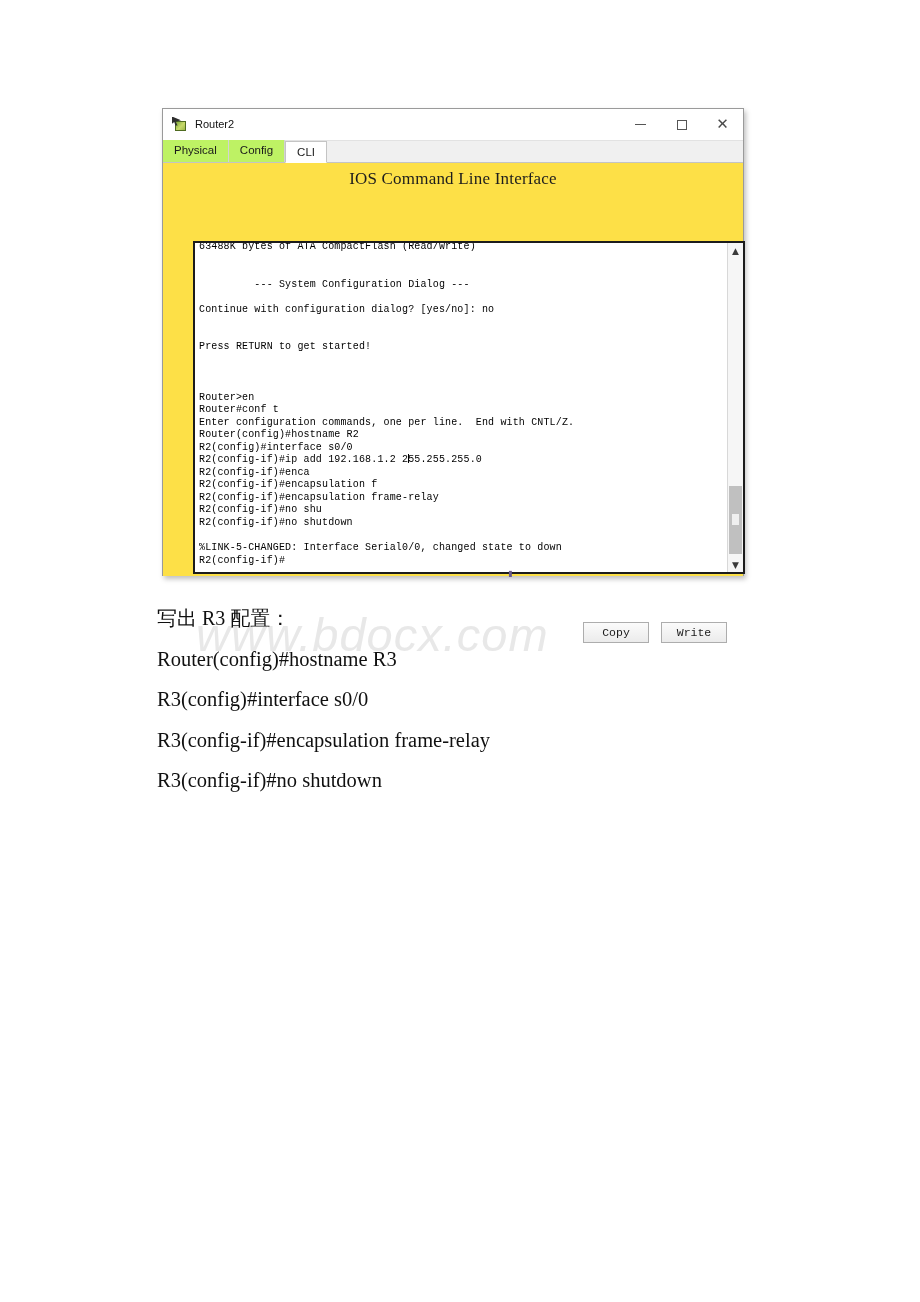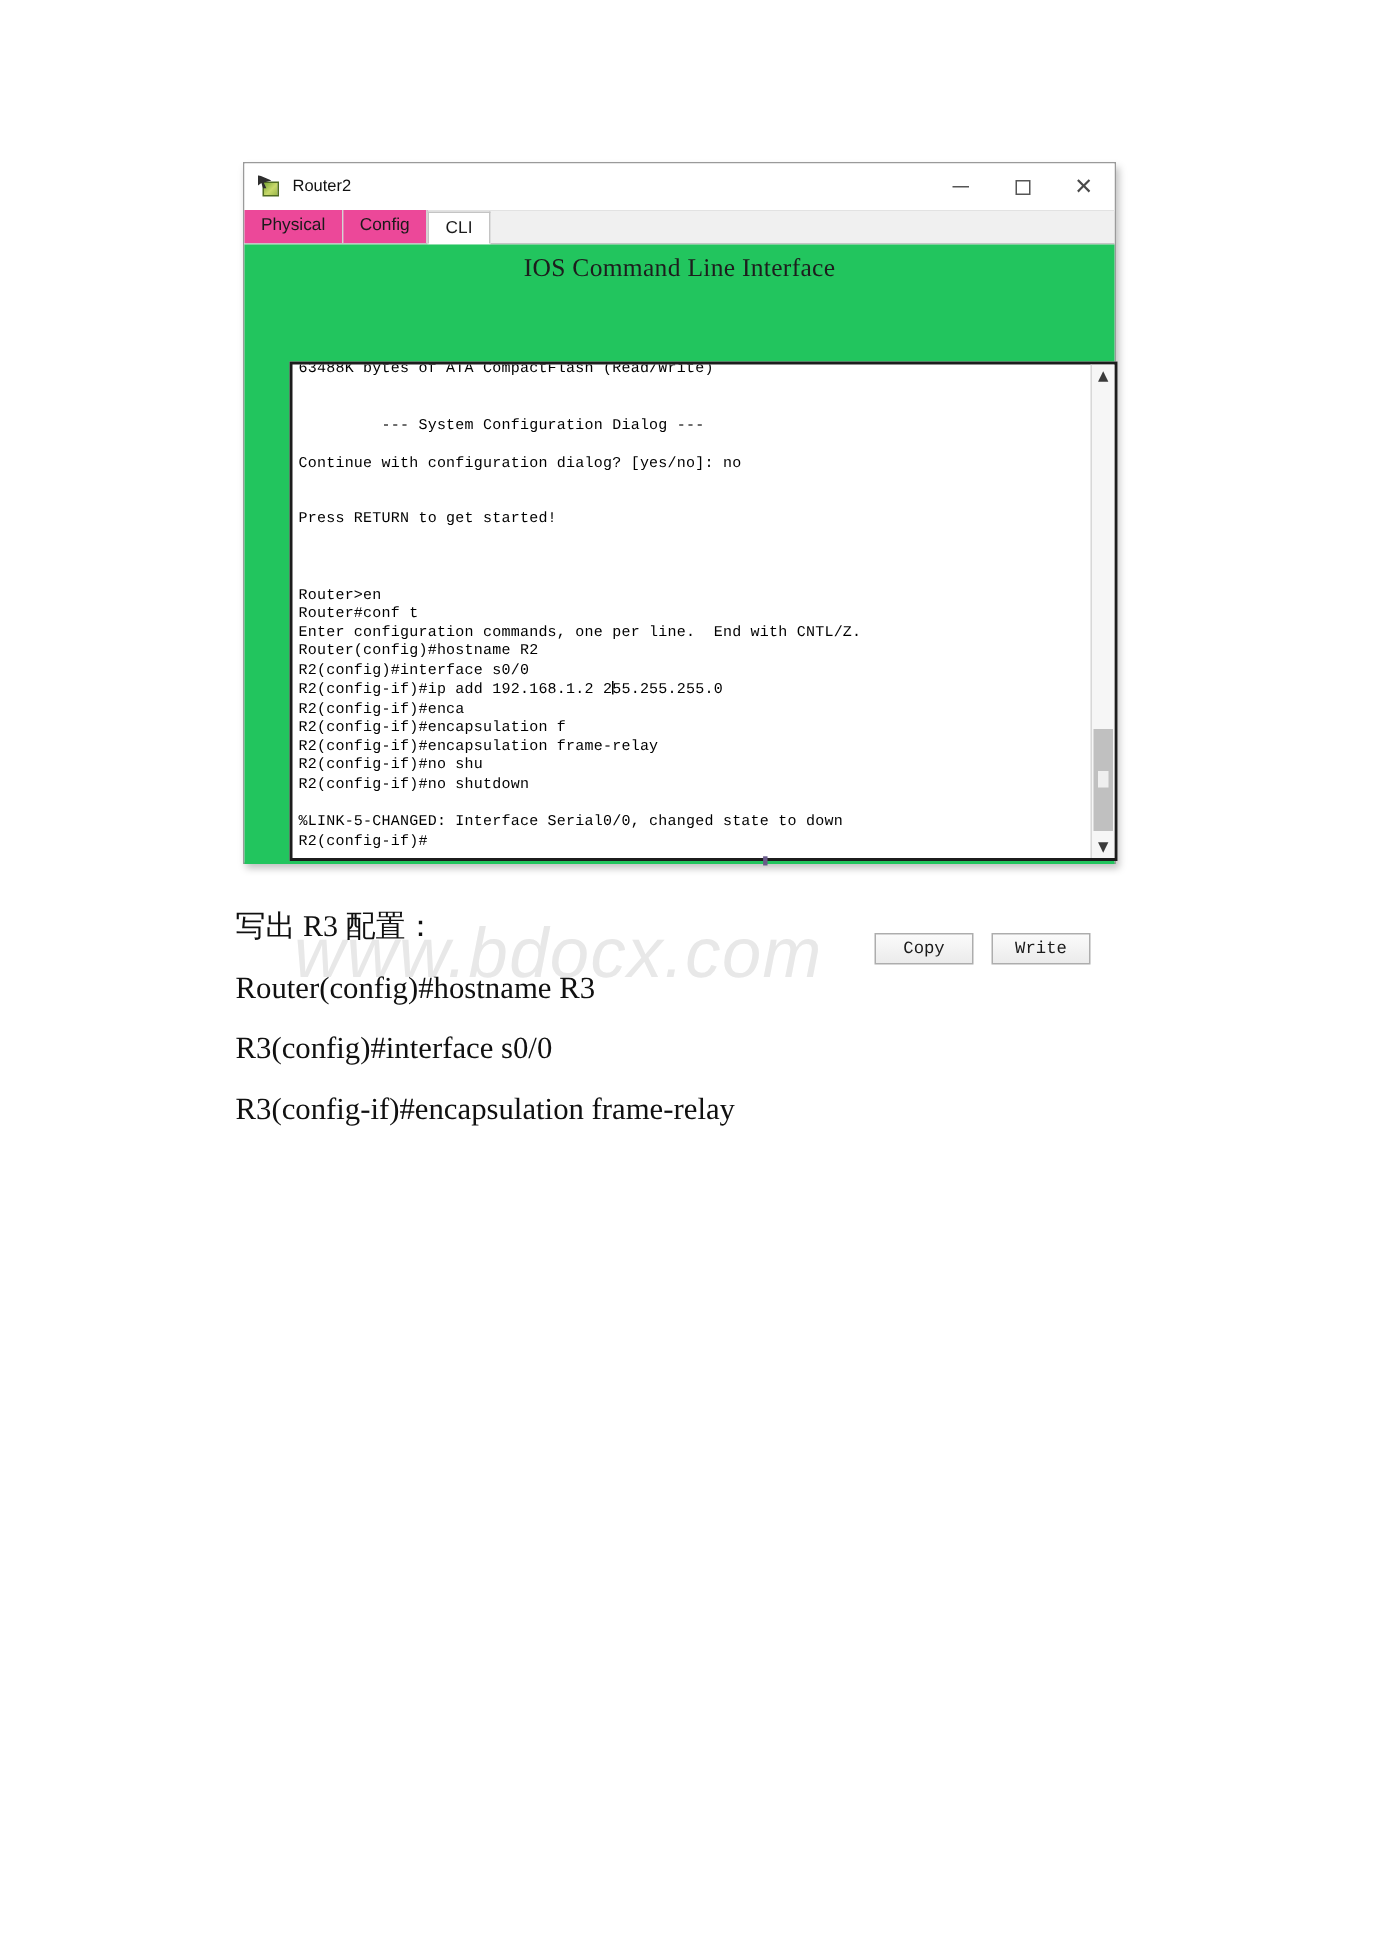--- a/index.html
+++ b/index.html
@@ -133,36 +133,36 @@
     box-sizing: border-box;
     position: relative;
   }
   .tab {
     font-family: "Liberation Sans", sans-serif;
     font-size: 11.5px;
     color: #1a1a1a;
     padding: 3px 11px 4px 11px;
     height: 22px;
     box-sizing: border-box;
-    background: #ec4899;
+    background: #bef264;
     border-right: 1px solid #d3d3d3;
     line-height: 15px;
   }
   .tab.active {
     background: #ffffff;
     border-bottom: 1px solid #ffffff;
     margin-bottom: -1px;
     border-right: 1px solid #c4c4c4;
     border-left: 1px solid #c4c4c4;
     border-top: 1px solid #c4c4c4;
   }
 
   
   #pt-content {
-    background: #22c55e;
+    background: #fde047;
     height: calc(100% - 53px);
     position: relative;
   }
   #cli-heading {
     text-align: center;
     font-family: "Liberation Serif", serif;
     font-size: 17px;
     color: #1d1d1d;
     padding-top: 6px;
     padding-bottom: 5px;
@@ -384,15 +384,16 @@
     </div>
   </div>
 
   <div id="bottom-marker">▮</div>
 
   <div id="doc-text">
     <div class="doc-line cjk">写出 R3 配置：</div>
     <div class="doc-line">Router(config)#hostname R3</div>
     <div class="doc-line">R3(config)#interface s0/0</div>
     <div class="doc-line">R3(config-if)#encapsulation frame-relay</div>
+    <div class="doc-line">R3(config-if)#no shutdown</div>
   </div>
 
 </div>
 
 </body></html>

